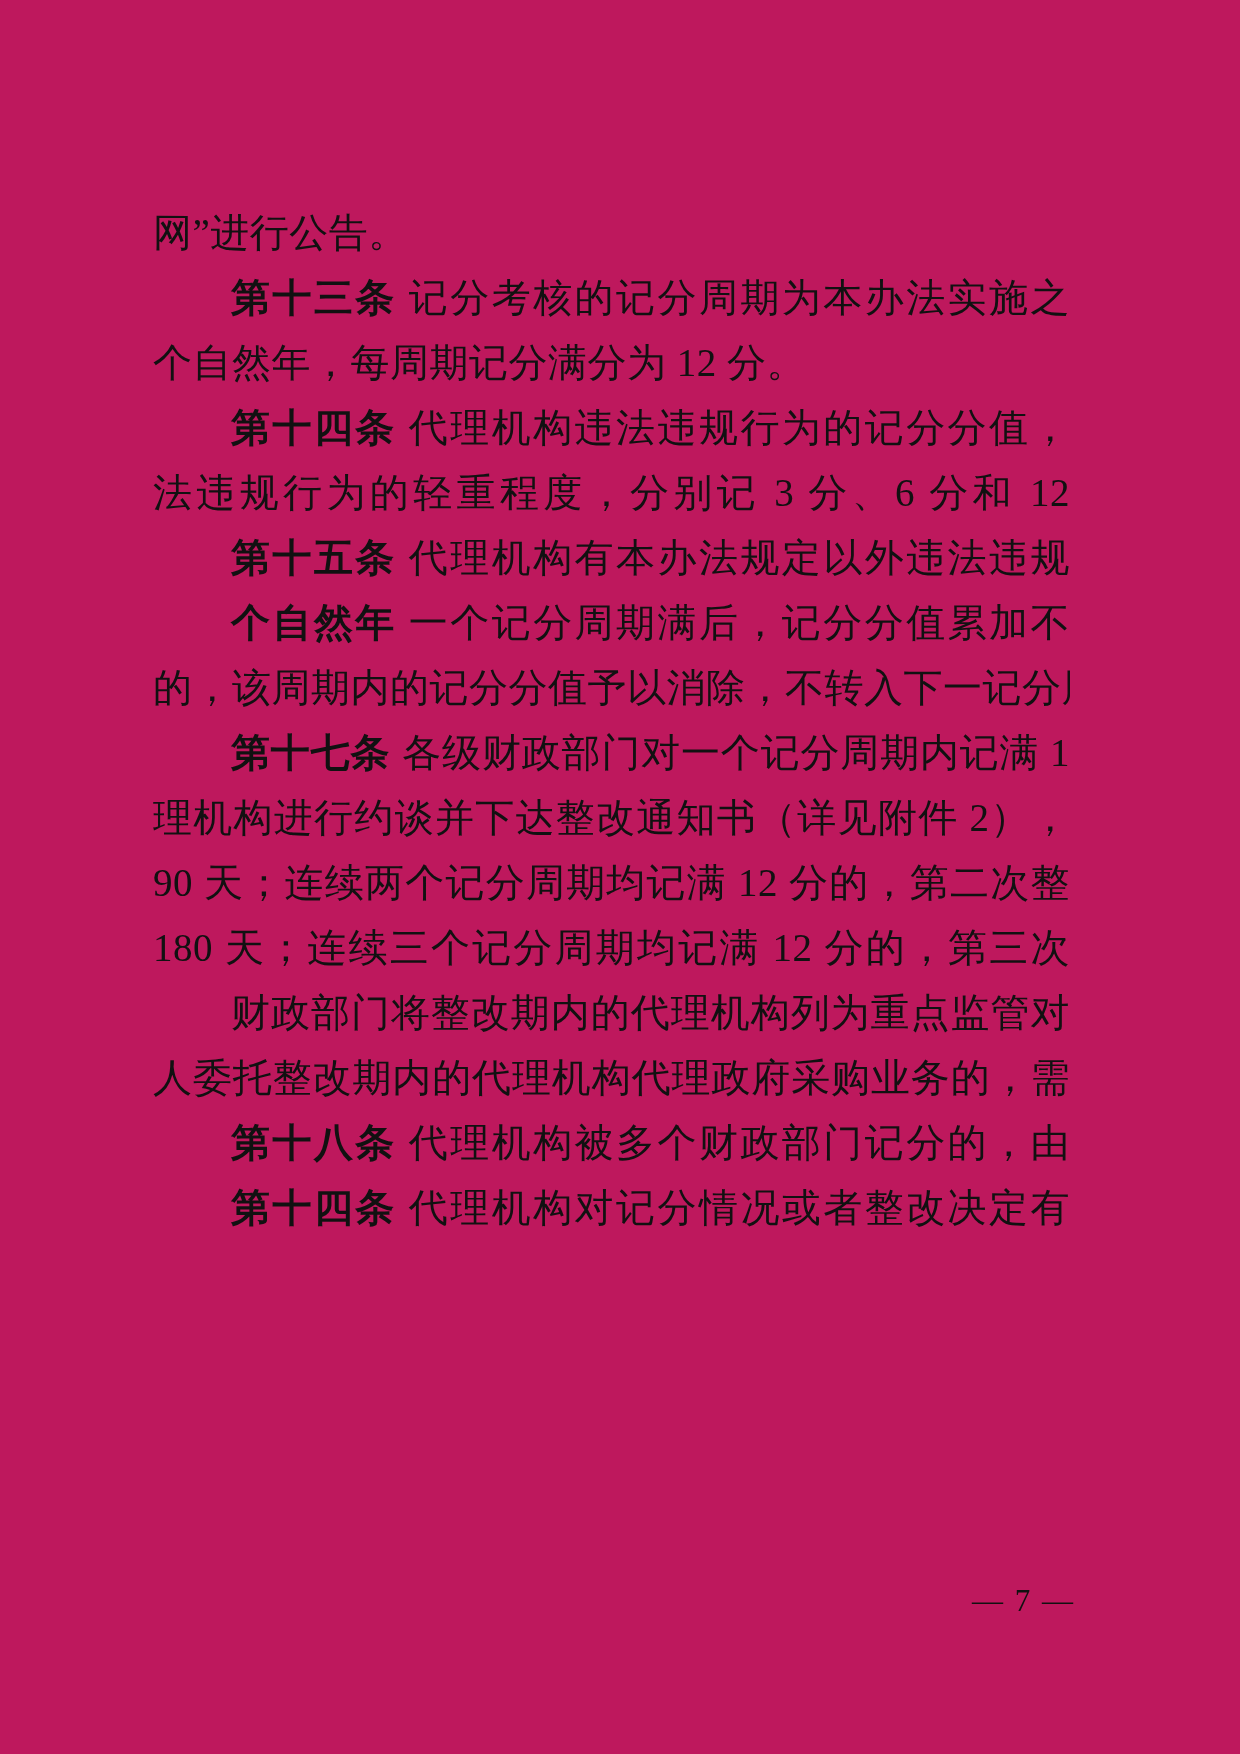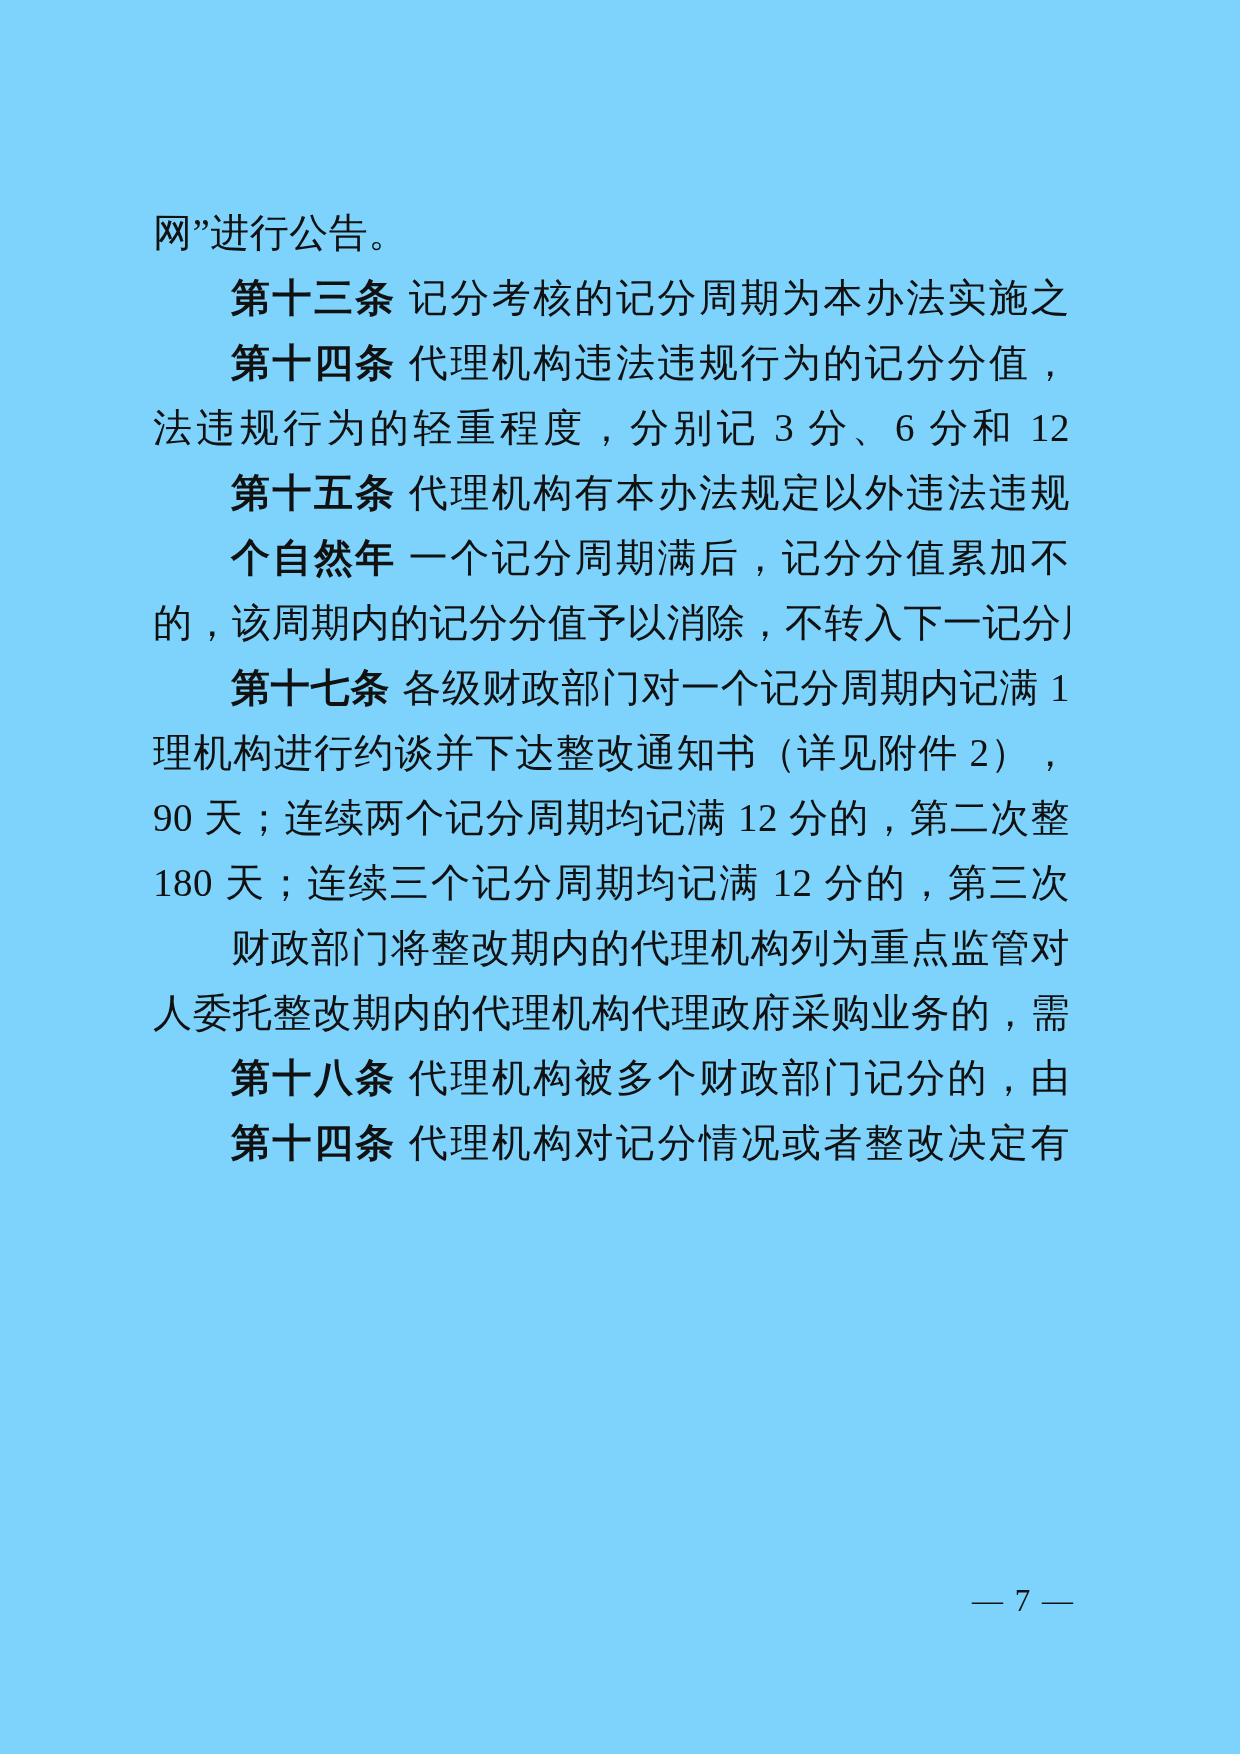--- a/index.html
+++ b/index.html
@@ -4,21 +4,21 @@
 <style>
   html, body {
     margin: 0;
     padding: 0;
     background: #ffffff;
   }
   .page {
     position: relative;
     width: 1240px;
     height: 1754px;
-    background: #7dd3fc;
+    background: #be185d;
     overflow: hidden;
     font-family: "Liberation Serif", "DejaVu Serif", serif;
     color: #111111;
   }
   .textblock {
     position: absolute;
     left: 153px;
     top: 200px;
     width: 917px;
   }
@@ -57,20 +57,21 @@
     font-family: "Liberation Serif", "DejaVu Serif", serif;
   }
 </style>
 </head>
 <body>
 
 <div class="page">
   <div class="textblock" id="textblock">
       <div class="line">网”进行公告。</div>
       <div class="line indent fill"><span class="lead">第十三条</span><span>记分考核的记分周期为本办法实施之日起的每</span></div>
+      <div class="line">个自然年，每周期记分满分为 12 分。</div>
       <div class="line indent fill"><span class="lead">第十四条</span><span>代理机构违法违规行为的记分分值，依据其违</span></div>
       <div class="line fill">法违规行为的轻重程度，分别记 3 分、6 分和 12 分。对重复出</div>
       <div class="line indent fill"><span class="lead">第十五条</span><span>代理机构有本办法规定以外违法违规行为的，</span></div>
       <div class="line indent fill"><span class="lead">个自然年</span><span>一个记分周期满后，记分分值累加不足 12 分</span></div>
       <div class="line">的，该周期内的记分分值予以消除，不转入下一记分周期。</div>
       <div class="line indent fill"><span class="lead">第十七条</span><span>各级财政部门对一个记分周期内记满 12 分的代</span></div>
       <div class="line fill">理机构进行约谈并下达整改通知书（详见附件 2），整改时间为</div>
       <div class="line fill">90 天；连续两个记分周期均记满 12 分的，第二次整改时间为</div>
       <div class="line fill">180 天；连续三个记分周期均记满 12 分的，第三次整改时间为</div>
       <div class="line indent fill">财政部门将整改期内的代理机构列为重点监管对象。采购</div>

